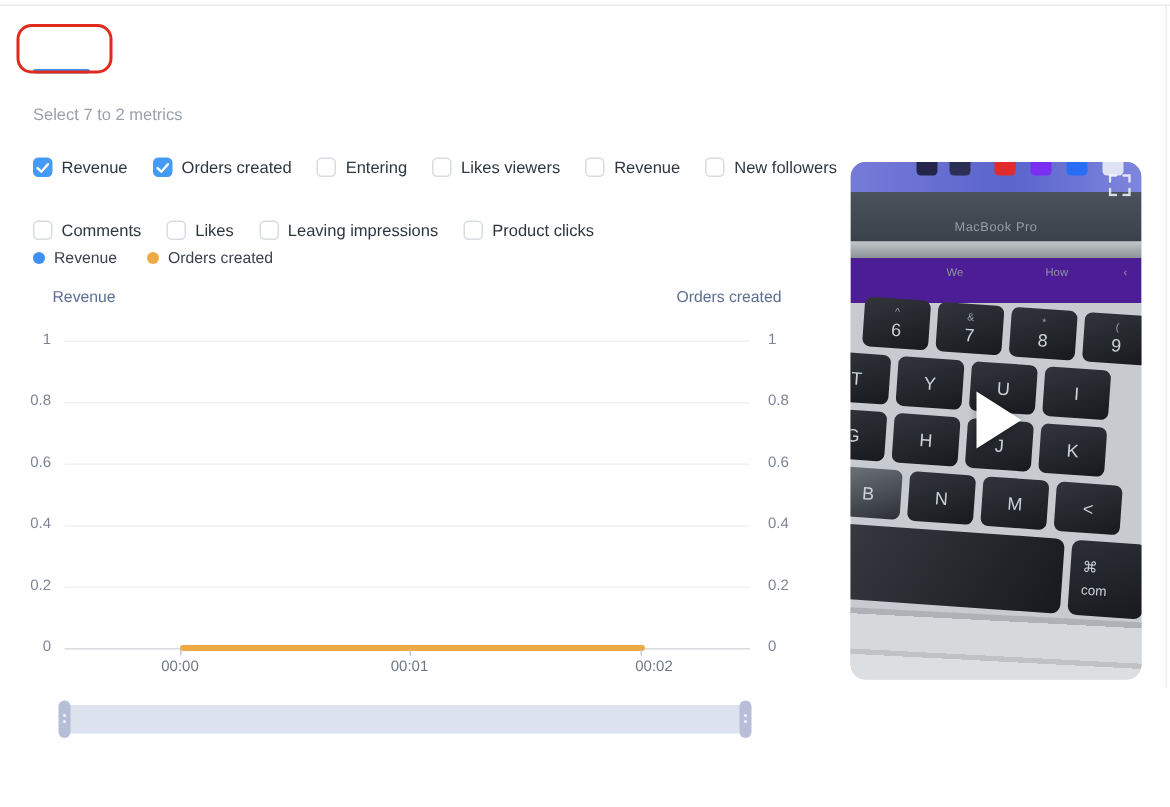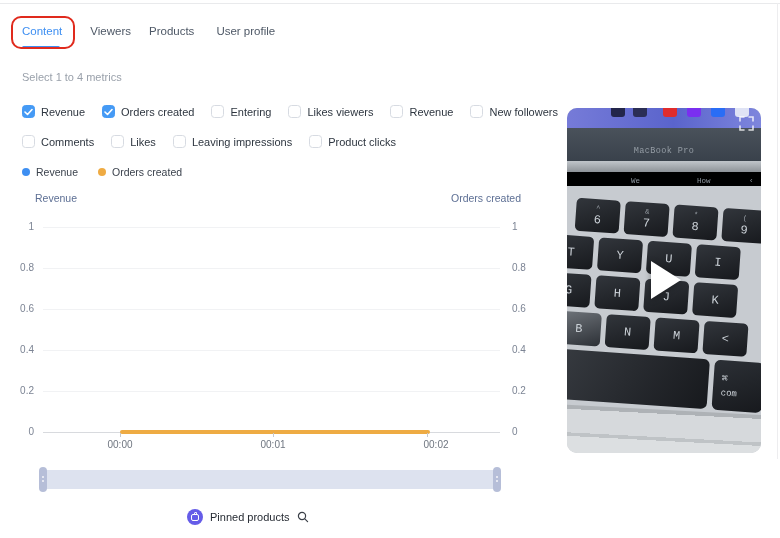--- a/index.html
+++ b/index.html
@@ -19,21 +19,21 @@
   .tab-gap1 { margin-right:28px; } .tab-gap2 { margin-right:18px; } .tab-gap3 { margin-right:22px; }
   .tab-underline { left:22px; top:46px; width:38px; height:2.5px; background:#3e8ff2; border-radius:2px; }
   .red-box { left:11px; top:16px; width:64px; height:33px; border:2.5px solid #e02a1d; border-radius:10px; z-index:5; pointer-events:none; }
 
   
   .h-title { left:22px; top:53px; font-size:13px; font-weight:bold; color:#20242b; }
   .h-sub { left:22px; top:71px; font-size:11px; color:#9aa1ab; }
 
   
   .metric-row { left:22px; display:flex; align-items:center; gap:17px; }
-  .m1 { top:105px; } .m2 { top:135px;text-align:right; }
+  .m1 { top:105px; } .m2 { top:147px;text-align:right; }
   .metric { display:flex; align-items:center; gap:6px; cursor:pointer; }
   .cb { width:13px; height:13px; border-radius:3.5px; border:1px solid #d7dbe2; background:#fff;
         display:flex; align-items:center; justify-content:center; }
   .cb.checked { background:#459af5; border-color:#459af5; }
   .cb svg { display:block; }
   .metric span.lbl { font-size:11px; color:#2e3640; }
 
   
   .legend { left:22px; top:166px; display:flex; align-items:center; gap:20px; }
   .leg-item { display:flex; align-items:center; gap:6px; }
@@ -62,30 +62,30 @@
     background:#f4f5fa; box-shadow:0 4px 0 #f4f5fa; }
 
   
   .pinned { left:187px; top:509px; display:flex; align-items:center; gap:7px; }
   .pin-icon { width:16px; height:16px; border-radius:50%; background:#655ce8; position:relative; }
   .pin-icon b { position:absolute; left:4px; top:4.5px; width:8px; height:7px; border:1.2px solid #fff; border-radius:2px; }
   .pin-icon u { position:absolute; left:6.5px; top:3px; width:3px; height:2.5px; border:1px solid #fff; border-bottom:none; border-radius:2px 2px 0 0; }
   .pinned span { font-size:11px; color:#262b33; }
 
   
-  .video { left:567px; top:108px; width:194px; height:345px; border-radius:10px; overflow:hidden; background:#c7cbd0;font-family:Liberation Mono, monospace; }
+  .video { left:567px; top:108px; width:194px; height:345px; border-radius:10px; overflow:hidden; background:#c7cbd0; }
   .v-screen { position:absolute; left:0; top:0; width:100%; height:20px;
     background:linear-gradient(90deg,#767bd8 0%,#5a64cc 55%,#7e86dd 100%); }
   .app-ic { position:absolute; top:-3px; width:14px; height:12px; border-radius:3px; }
   .v-bezel { position:absolute; left:0; top:20px; width:100%; height:33px;
     background:linear-gradient(180deg,#4a525b,#39414b); display:flex; align-items:flex-end; justify-content:center; }
   .v-bezel span { font-size:8.5px; color:#959da5; letter-spacing:.4px; padding-bottom:5px; }
   .v-hinge { position:absolute; left:0; top:53px; width:100%; height:11px;
     background:linear-gradient(180deg,#c0c5ca,#8e9398); }
-  .v-touchbar { position:absolute; left:0; top:64px; width:100%; height:14px; background:#000000; }
+  .v-touchbar { position:absolute; left:0; top:64px; width:100%; height:30px; background:#4c1d95; }
   .v-touchbar span { position:absolute; top:5px; font-size:7.5px; color:#8d969f; }
   .tb-w1 { left:64px; } .tb-w2 { left:130px; } .tb-w3 { left:182px; }
   .kb { position:absolute; left:-14px; top:88px; width:240px; transform:rotate(4deg); transform-origin:0 0; }
   .krow { display:flex; gap:5px; margin-bottom:5px; }
   .key { width:44px; height:33px; border-radius:5px; background:linear-gradient(160deg,#32363c,#17191d);
     color:#ccd2d8; font-size:12px; display:flex; align-items:center; justify-content:center; flex:none;
     flex-direction:column; line-height:1; }
   .key .sup { font-size:7px; color:#9aa1a8; margin-bottom:2px; }
   .key.lite { background:linear-gradient(160deg,#71767c,#2c3036); }
   .r-num { margin-left:24px; } .r-bnm { margin-left:13px; }
@@ -105,29 +105,23 @@
 </head>
 <body>
 
 <div id="page">
 
   <div class="abs top-border"></div>
   <div class="abs right-border"></div>
 
   <div class="abs red-box"></div>
 
-  <div class="abs tabs">
-    <span class="tab active tab-gap1">Content</span>
-    <span class="tab tab-gap2">Viewers</span>
-    <span class="tab tab-gap3">Products</span>
-    <span class="tab">User profile</span>
-  </div>
   <div class="abs tab-underline"></div>
 
-  <div class="abs h-sub">Select 1 to 4 metrics</div>
+  <div class="abs h-sub">Select 7 to 2 metrics</div>
 
   <div class="abs metric-row m1">
     <label class="metric">
       <span class="cb checked">
           <svg width="9" height="8" viewBox="0 0 9 8">
             <polyline points="1,4 3.5,6.5 8,1.5" fill="none" stroke="#fff" stroke-width="1.6" stroke-linecap="round" stroke-linejoin="round"></polyline>
           </svg>
         </span>
       <span class="lbl">Revenue</span>
     </label>
@@ -221,31 +215,20 @@
   <div class="abs xlabel" style="left:414px">00:02</div>
 
   <div class="abs slider-track"></div>
   <div class="abs slider-handle sh-l">
       <i></i>
     </div>
   <div class="abs slider-handle sh-r">
       <i></i>
     </div>
 
-  <div class="abs pinned">
-    <span class="pin-icon">
-        <b></b>
-        <u></u>
-      </span>
-    <span>Pinned products</span>
-    <svg width="12" height="12" viewBox="0 0 12 12" style="cursor:pointer">
-      <circle cx="5" cy="5" r="3.6" fill="none" stroke="#3a3f47" stroke-width="1.2"></circle>
-      <line x1="7.8" y1="7.8" x2="10.6" y2="10.6" stroke="#3a3f47" stroke-width="1.2" stroke-linecap="round"></line>
-    </svg>
-  </div>
 
   <div class="abs video">
     <div class="v-screen">
       <span class="app-ic" style="left:44px;background:#23264a"></span>
       <span class="app-ic" style="left:66px;background:#2b2e55"></span>
       <span class="app-ic" style="left:96px;background:#e02c2c"></span>
       <span class="app-ic" style="left:120px;background:#7a2ff0"></span>
       <span class="app-ic" style="left:144px;background:#2a6df5"></span>
       <span class="app-ic" style="left:168px;background:#dfe3f5"></span>
     </div>

